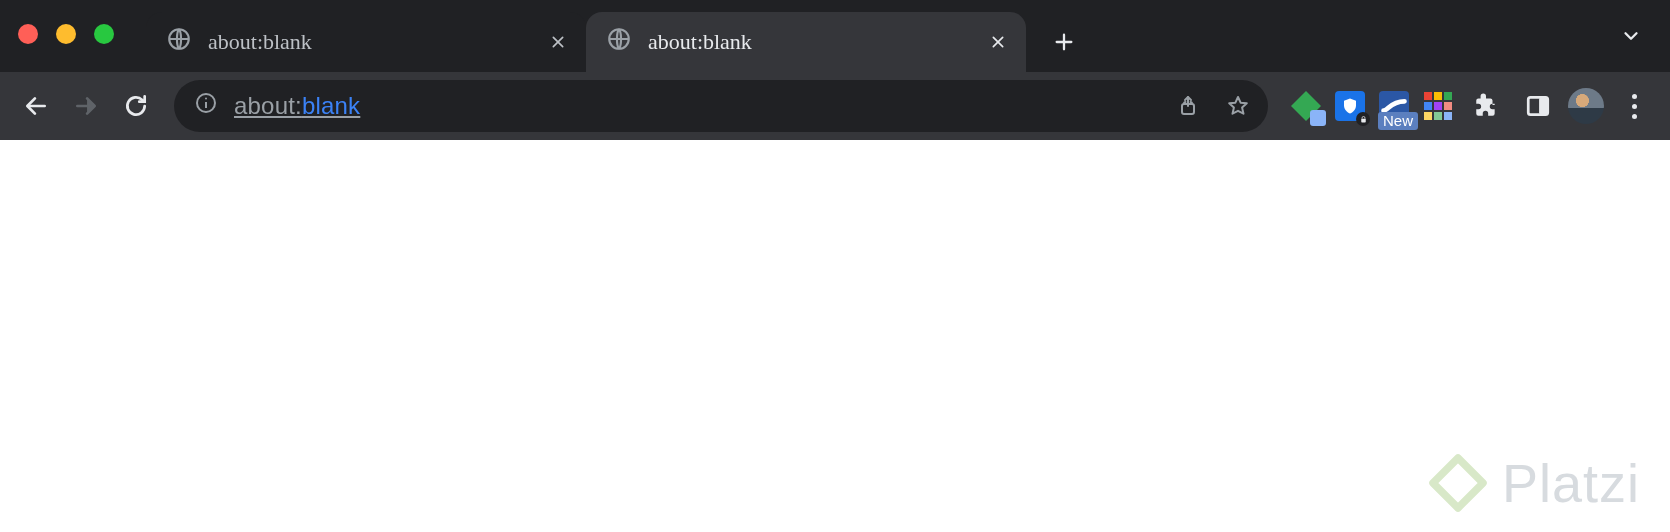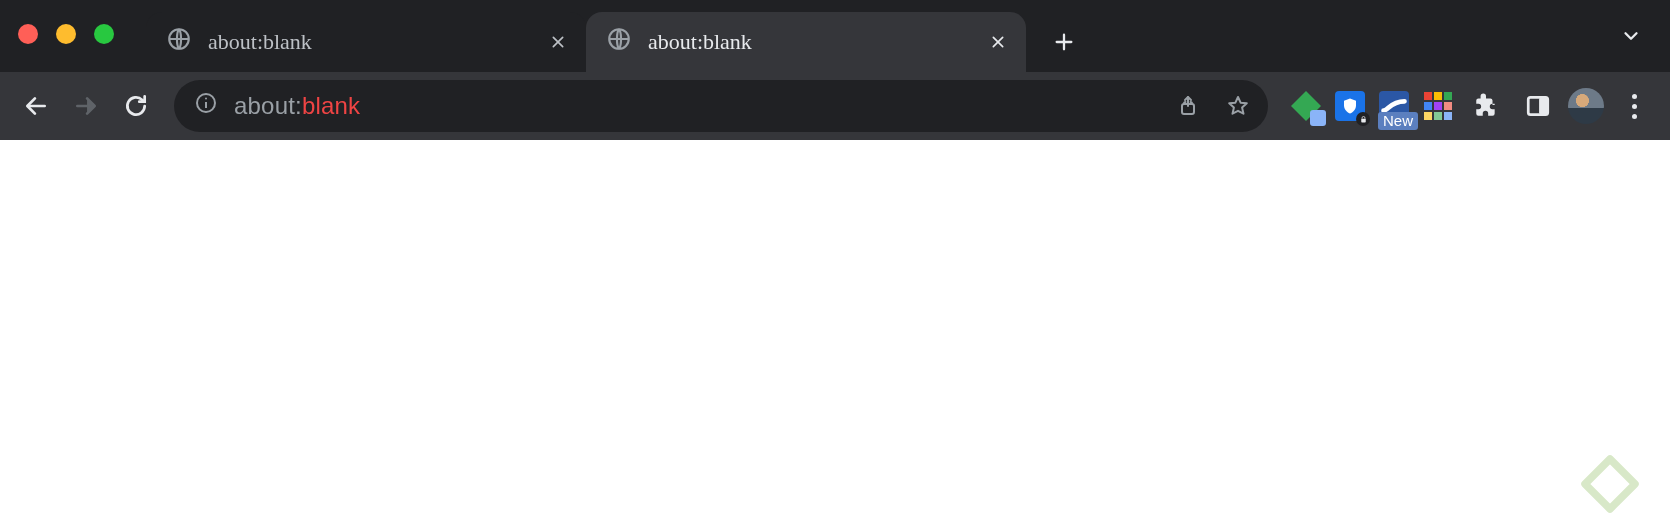--- a/index.html
+++ b/index.html
@@ -111,23 +111,24 @@
     margin: 0 10px;
     color: var(--icon-gray);
     font-size: 24px;
   }
   .omnibox .info-icon { margin-right: 16px; flex:0 0 auto; }
   .omnibox .url {
     flex:1 1 auto;
     display:flex; align-items:baseline;
     white-space:nowrap;
     letter-spacing: 0.2px;
+    text-decoration: underline;
   }
   .omnibox .url .scheme { color: var(--icon-gray); }
-  .omnibox .url .path   { color: #ef4444; }
+  .omnibox .url .path   { color: #3b82f6; }
   .omnibox .trail {
     display:flex; align-items:center; gap: 14px;
   }
   .omnibox .trail .ib { width:36px; height:36px; display:flex; align-items:center; justify-content:center; }
   .omnibox .trail svg { width:24px; height:24px; stroke: var(--icon-gray); fill:none; }
 
   .ext-row { display:flex; align-items:center; gap:8px; margin-left:4px; }
   .ext {
     width:36px; height:36px; position:relative; display:flex; align-items:center; justify-content:center;
   }
@@ -346,14 +347,15 @@
         </div>
     </div>
   </div>
 </div>
 
 <div class="viewport">
   <div class="watermark">
     <svg viewBox="0 0 24 24">
       <path d="M12 2l10 10-10 10L2 12 12 2z" fill="none" stroke="#d8e8c8" stroke-width="3" stroke-linejoin="round"></path>
     </svg>
+    <span>Platzi</span>
   </div>
 </div>
 
 </body></html>

